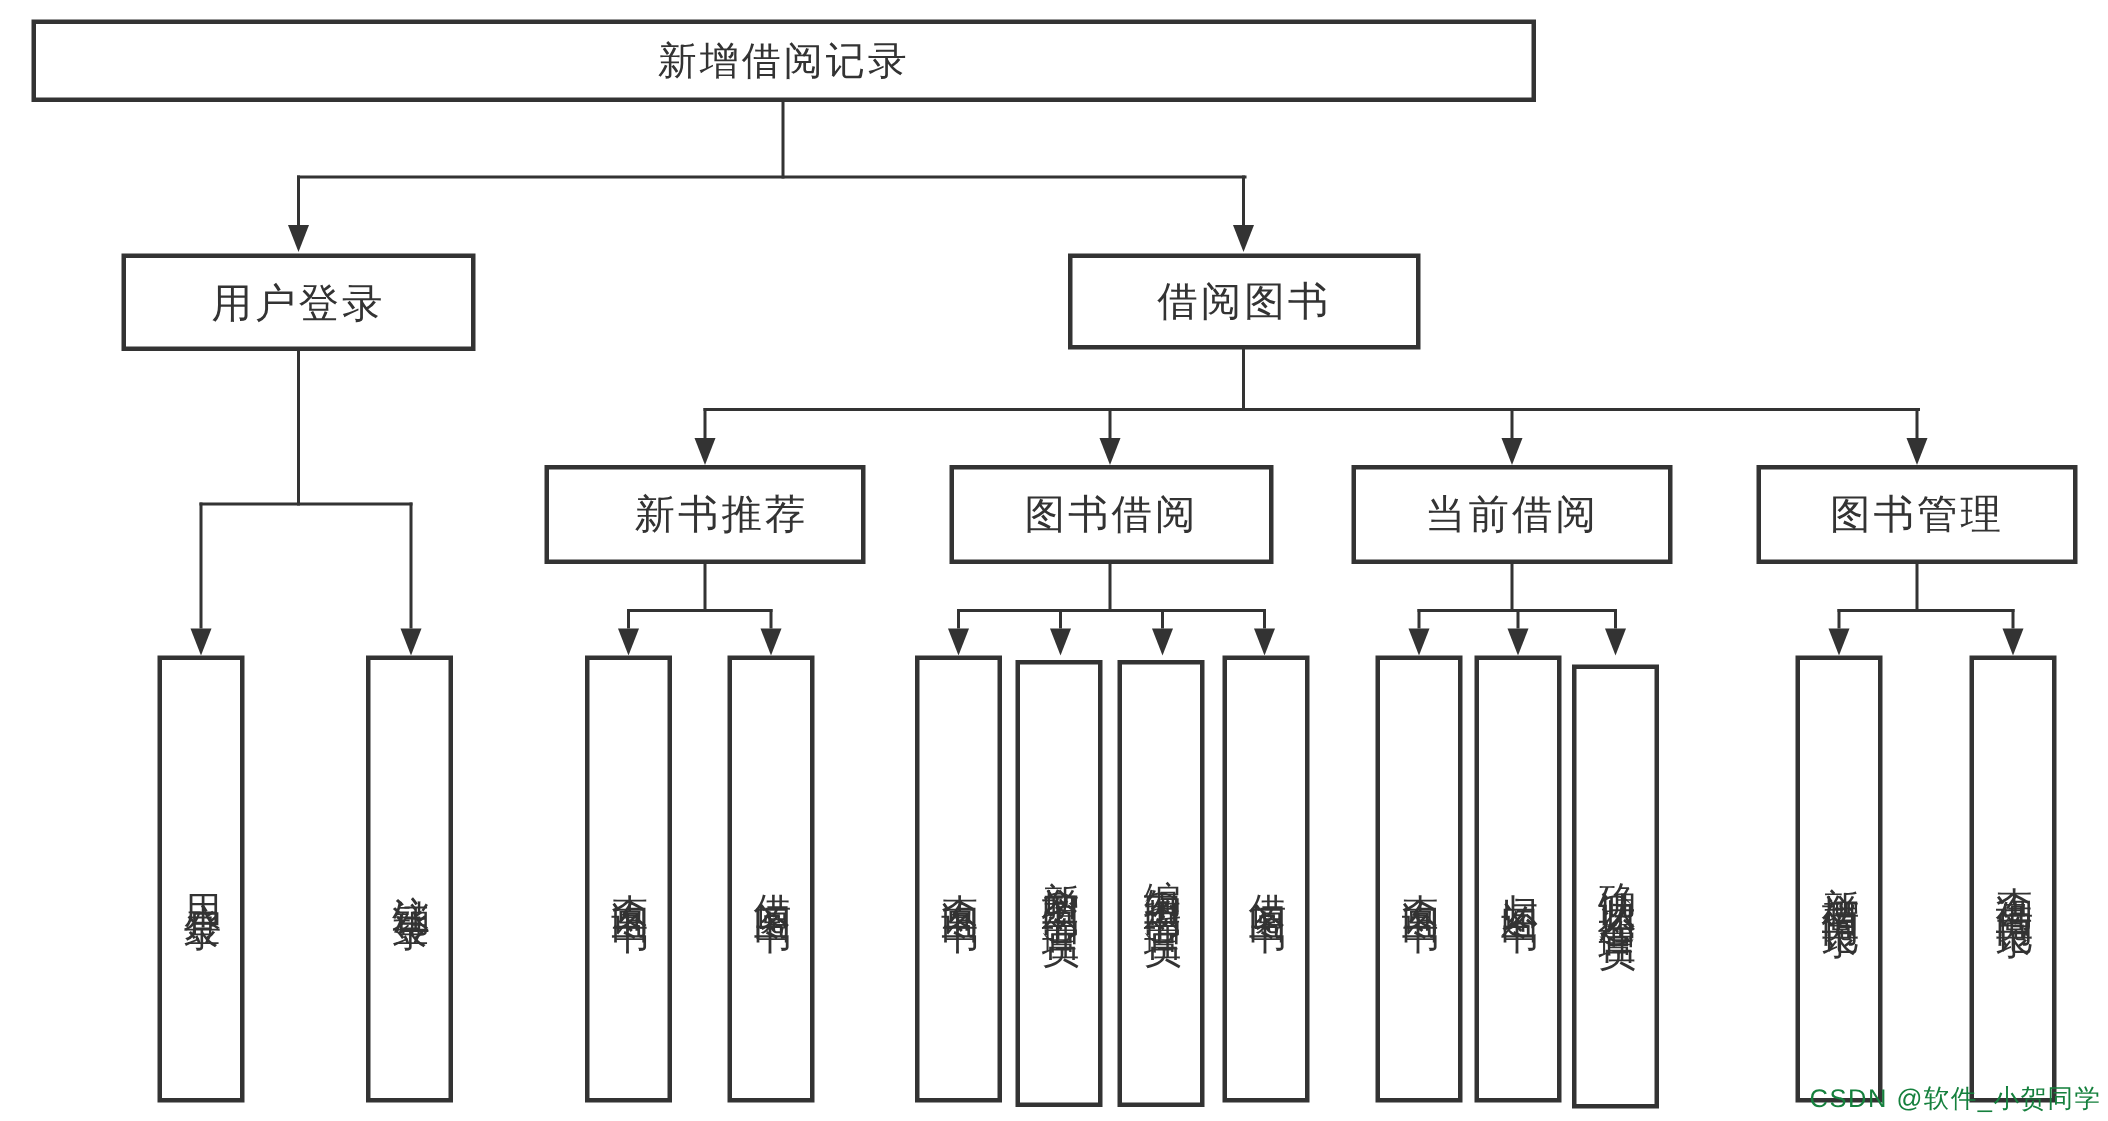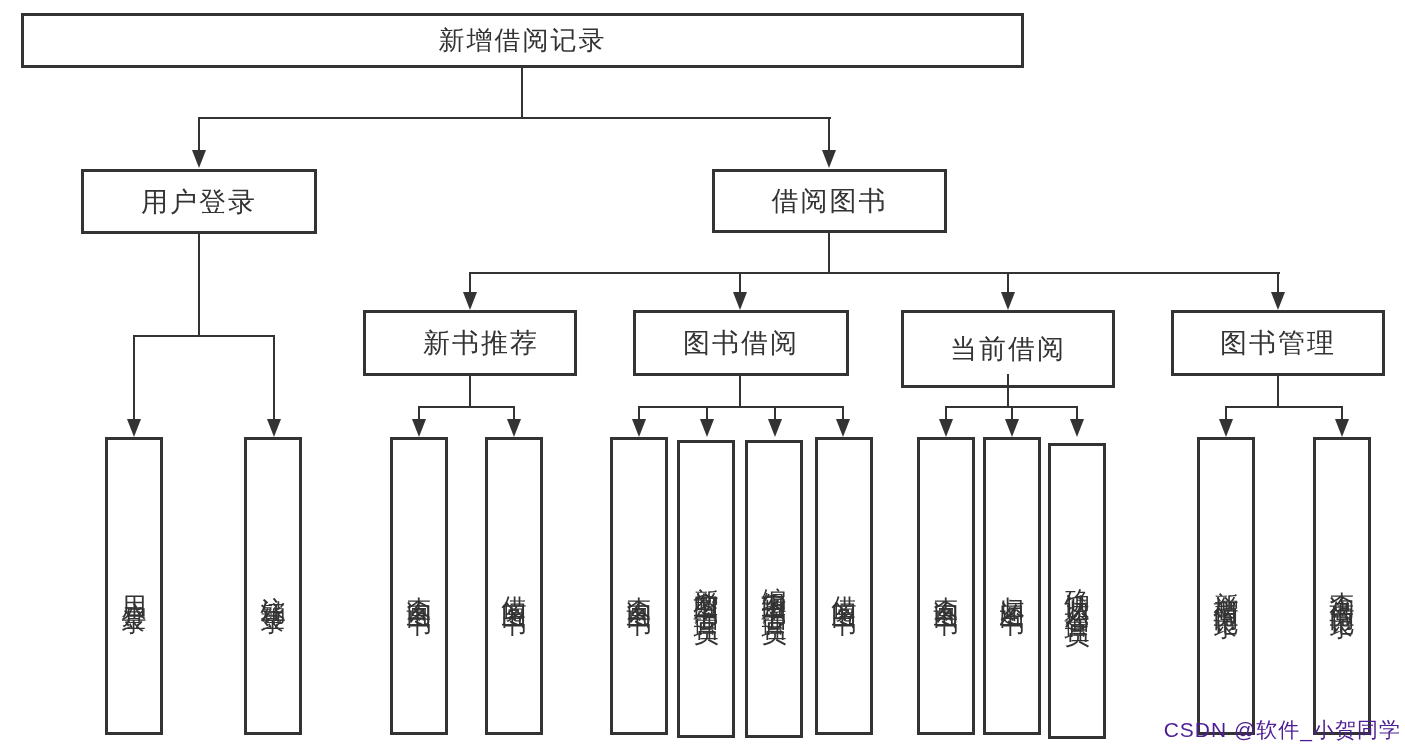--- a/index.html
+++ b/index.html
@@ -39,22 +39,22 @@
   .line { position:absolute; background:#333333; }
   .arrowhead {
     position:absolute; width:0; height:0;
     border-left:7px solid transparent;
     border-right:7px solid transparent;
     border-top:18px solid #333333;
   }
   #watermark {
     position:absolute;
     right:4px; bottom:3px;
-    font-size:21px;
-    color:#4c1d95;
+    font-size:17px;
+    color:#15803d;
     letter-spacing:1px;
     z-index:10;
   }
 </style>
 </head>
 <body>
 
 <div id="canvas">
 
   <div class="hbox" style="left:21px; top:13px; width:1003px; height:55px; font-size:26px;">
@@ -99,21 +99,21 @@
   <div class="arrowhead" style="left:1001px; top:292px;"></div>
   <div class="line" style="left:1277px; top:272px; width:2px; height:20px;"></div>
   <div class="arrowhead" style="left:1271px; top:292px;"></div>
 
   <div class="hbox" style="left:363px; top:310px; width:214px; height:66px;padding-left:22px;">
     <span>新书推荐</span>
   </div>
   <div class="hbox" style="left:633px; top:310px; width:216px; height:66px;">
     <span>图书借阅</span>
   </div>
-  <div class="hbox" style="left:901px; top:310px; width:214px; height:78px;">
+  <div class="hbox" style="left:901px; top:310px; width:214px; height:66px;">
     <span>当前借阅</span>
   </div>
   <div class="hbox" style="left:1171px; top:310px; width:214px; height:66px;">
     <span>图书管理</span>
   </div>
 
   <div class="line" style="left:469px; top:374px; width:2px; height:34px;"></div>
   <div class="line" style="left:418px; top:406px; width:97px; height:2px;"></div>
   <div class="line" style="left:418px; top:406px; width:2px; height:13px;"></div>
   <div class="arrowhead" style="left:412px; top:419px;"></div>

